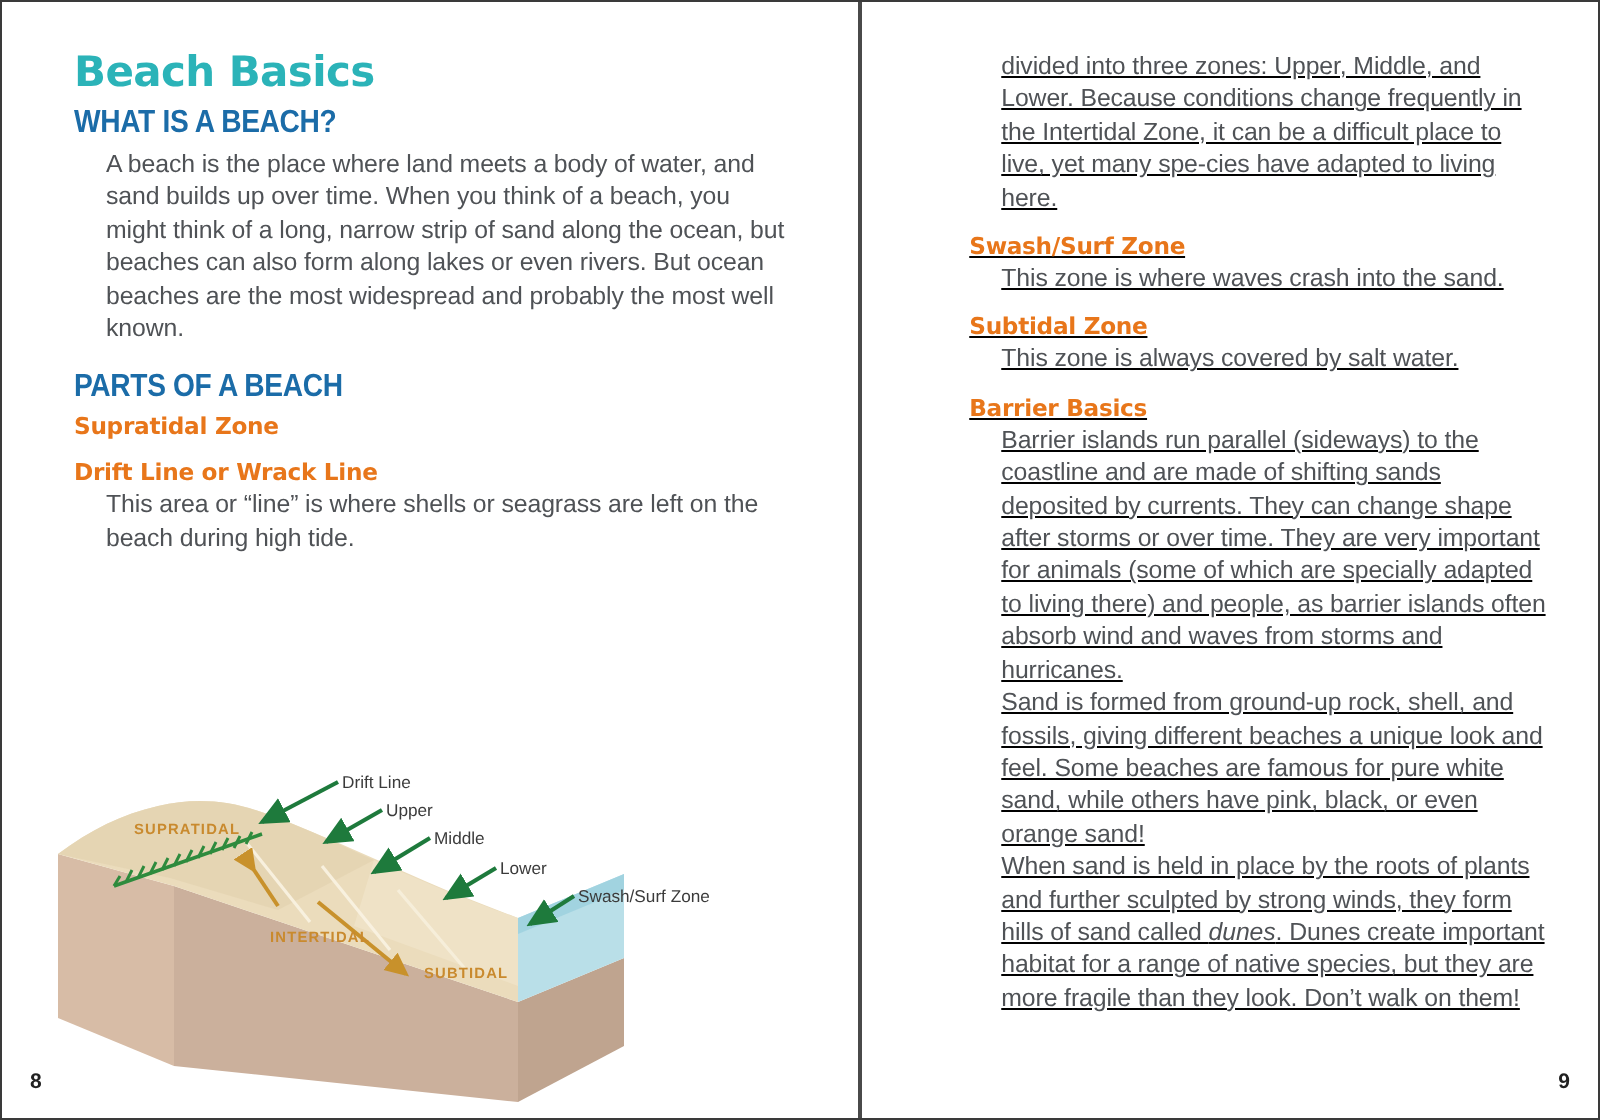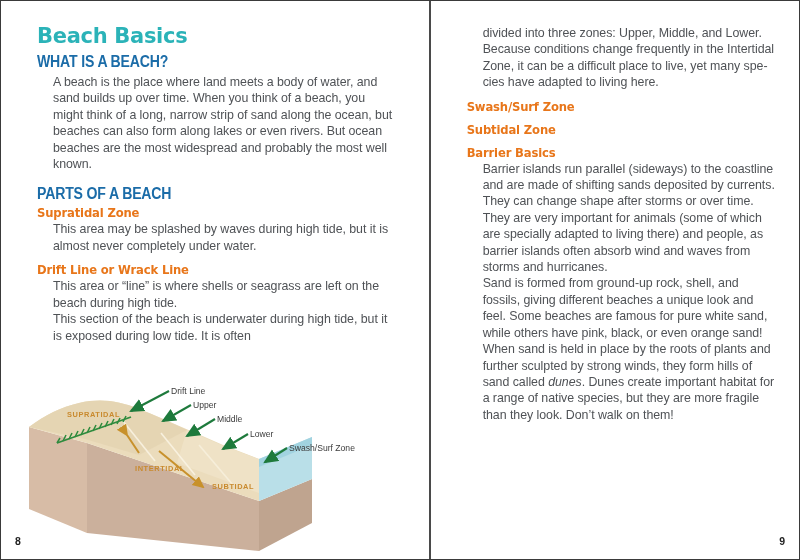--- a/index.html
+++ b/index.html
@@ -25,21 +25,21 @@
   }
   .page-left{width:464px;border-right:2px solid #4a4a4a;}
   .page-right{width:398px;}
 
   .page-inner{
     position:absolute;
     left:0;right:0;top:0;bottom:0;
     box-sizing:border-box;
   }
   .page-left .page-inner{padding:24px 36px 0 36px;}
-  .page-right .page-inner{padding:24px 24px 0 36px;}
+  .page-right .page-inner{padding:24px 24px 0 54px;text-decoration:underline;}
 
   
   .book-title{
     font-family:"DejaVu Sans", sans-serif;
     font-weight:bold;
     font-size:21px;
     line-height:1.05;
     letter-spacing:-0.3px;
     margin:0 0 6px 0;
   }
@@ -116,26 +116,24 @@
 
       <h1 class="book-title" style="color:#2BB3B8">Beach Basics</h1>
 
       <h2 class="section-head" style="color:#1B6CA8">WHAT IS A BEACH?</h2>
 
       <p class="body-text indent">A beach is the place where land meets a body of water, and sand builds up over time. When you think of a beach, you might think of a long, narrow strip of sand along the ocean, but beaches can also form along lakes or even rivers. But ocean beaches are the most widespread and probably the most well known.</p>
 
       <h2 class="section-head spaced" style="color:#1B6CA8">PARTS OF A BEACH</h2>
 
       <h3 class="term" style="color:#E8761A">Supratidal Zone</h3>
-      <p class="body-text indent">This area may be splashed by waves during high tide, but it is almost never completely under water.</p>
 
       <h3 class="term gap" style="color:#E8761A">Drift Line or Wrack Line</h3>
       <p class="body-text indent">This area or “line” is where shells or seagrass are left on the beach during high tide.</p>
 
-      <p class="body-text indent">This section of the beach is underwater during high tide, but it is exposed during low tide. It is often</p>
     </div>
 
     <div class="diagram">
       <svg viewBox="0 0 352 168" xmlns="http://www.w3.org/2000/svg">
         <defs>
           <marker id="grn" markerWidth="7" markerHeight="7" refX="6" refY="3.2" orient="auto" markerUnits="strokeWidth">
             <path d="M0,0 L7,3.2 L0,6.4 z" fill="#1E7A3C"></path>
           </marker>
           <marker id="gldA" markerWidth="6" markerHeight="6" refX="5" refY="2.8" orient="auto" markerUnits="strokeWidth">
             <path d="M0,0 L6,2.8 L0,5.6 z" fill="#C8912B"></path>
@@ -208,22 +206,24 @@
 
     <div class="folio folio-left">8</div>
   </div>
 
   <div class="page page-right">
     <div class="page-inner">
 
       <p class="body-text indent">divided into three zones: Upper, Middle, and Lower. Because conditions change frequently in the Intertidal Zone, it can be a difficult place to live, yet many spe-cies have adapted to living here.</p>
 
       <h3 class="term gap" style="color:#E8761A">Swash/Surf Zone</h3>
+      <p class="body-text indent">This zone is where waves crash into the sand.</p>
 
       <h3 class="term gap" style="color:#E8761A">Subtidal Zone</h3>
+      <p class="body-text indent">This zone is always covered by salt water.</p>
 
       <h3 class="term gap" style="color:#E8761A">Barrier Basics</h3>
       <p class="body-text indent">Barrier islands run parallel (sideways) to the coastline and are made of shifting sands deposited by currents. They can change shape after storms or over time. They are very important for animals (some of which are specially adapted to living there) and people, as barrier islands often absorb wind and waves from storms and hurricanes.</p>
 
       <p class="body-text indent">Sand is formed from ground-up rock, shell, and fossils, giving different beaches a unique look and feel. Some beaches are famous for pure white sand, while others have pink, black, or even orange sand!</p>
 
       <p class="body-text indent"><span>When sand is held in place by the roots of plants and further sculpted by strong winds, they form hills of sand called </span><em>dunes</em><span>. Dunes create important habitat for a range of native species, but they are more fragile than they look. Don’t walk on them!</span></p>
     </div>
 
     <div class="folio folio-right">9</div>

